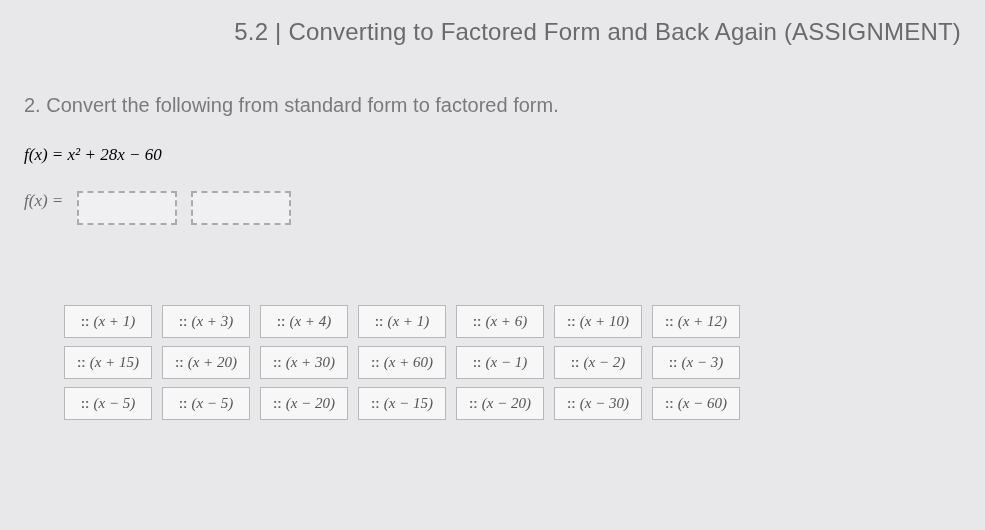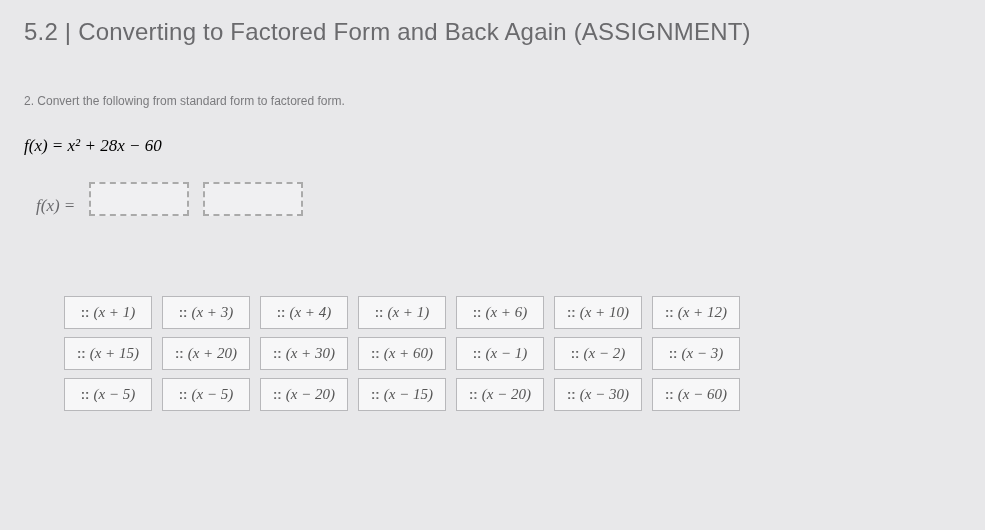--- a/index.html
+++ b/index.html
@@ -15,39 +15,39 @@
       padding: 18px 24px;
       color: #555;
       overflow: hidden;
     }
     .page-title {
       font-size: 24px;
       font-weight: 400;
       color: #6a6a6d;
       margin-bottom: 48px;
       letter-spacing: 0.2px;
+      text-align: right;
     }
     .question-text {
-      font-size: 12px;
+      font-size: 20px;
       color: #7a7a7d;
       margin-bottom: 28px;
     }
     .formula {
       font-size: 17px;
       color: #000000;
       font-style: italic;
       font-family: "Times New Roman", serif;
       margin-bottom: 26px;
     }
     .answer-row {
       display: flex;
-      align-items: flex-end;
+      align-items: flex-start;
       gap: 14px;
       margin-bottom: 80px;
-      margin-left: 12px;
     }
     .answer-label {
       font-size: 17px;
       color: #6a6a6d;
       font-style: italic;
       font-family: "Times New Roman", serif;
     }
     .drop-zone {
       width: 100px;
       height: 34px;

